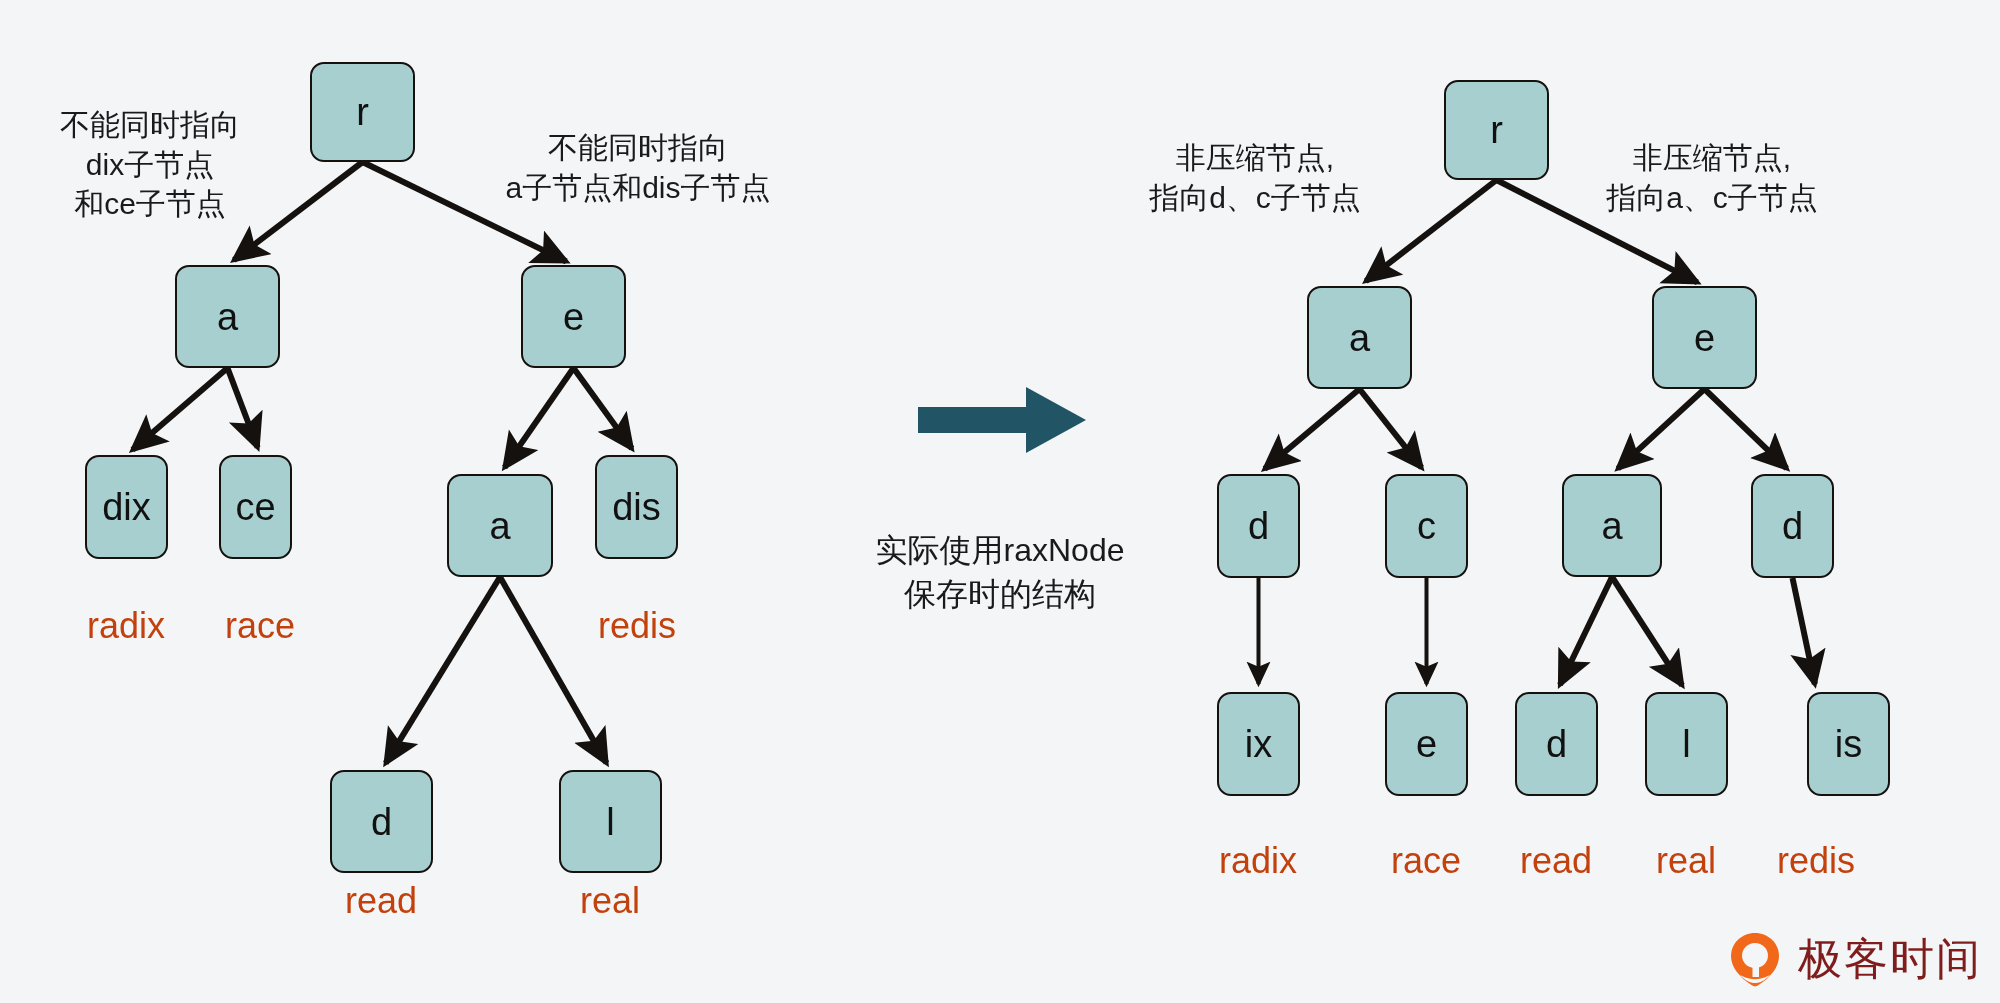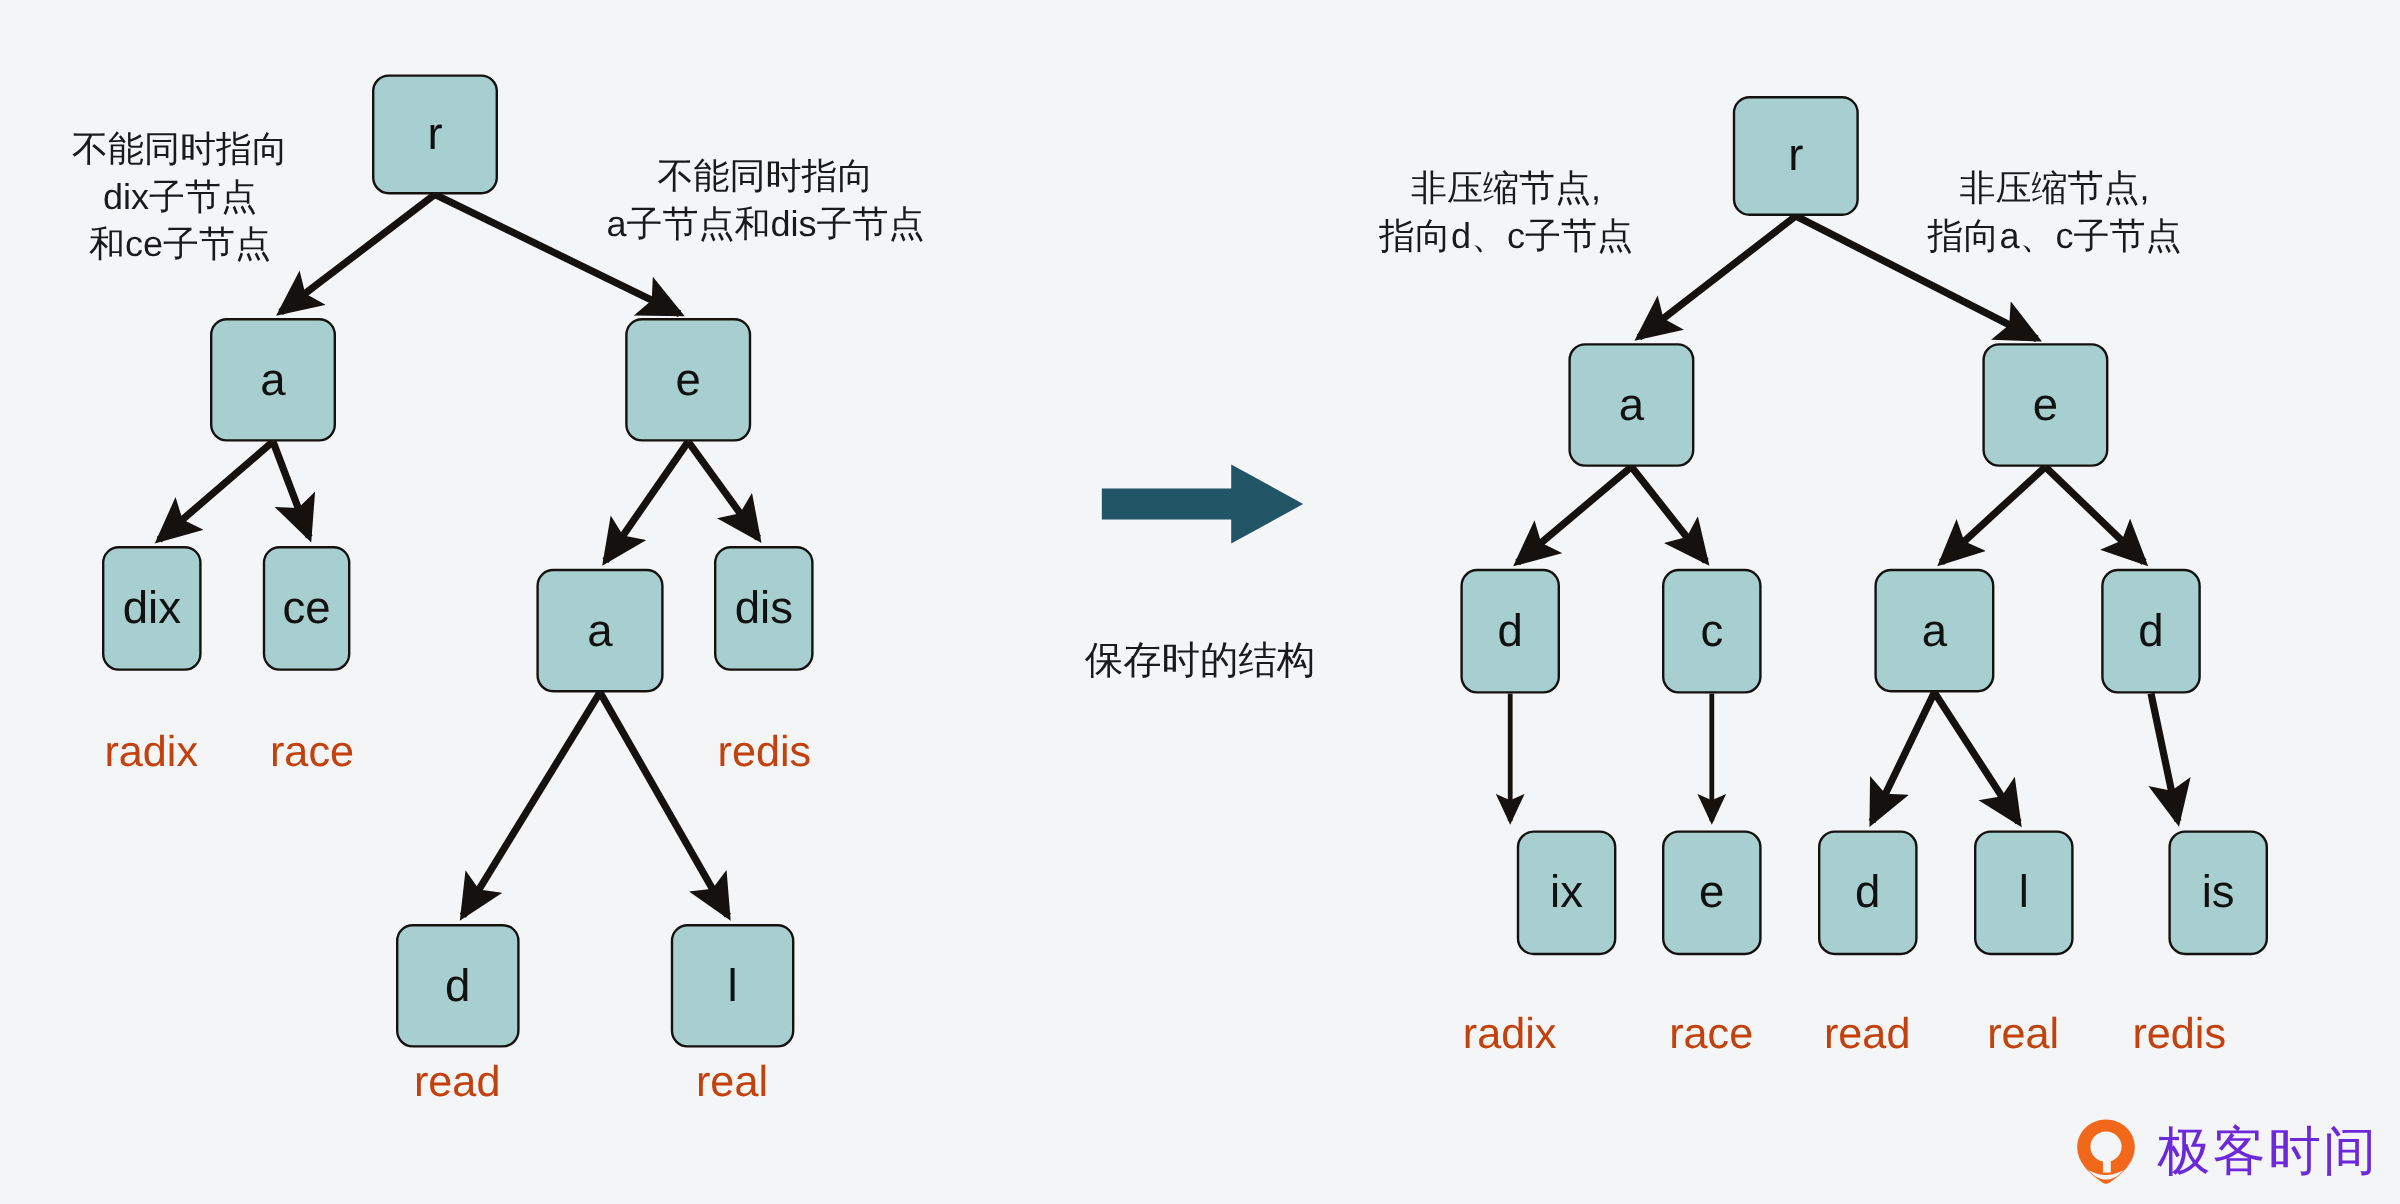--- a/index.html
+++ b/index.html
@@ -70,21 +70,21 @@
     position: absolute;
     right: 18px;
     bottom: 14px;
     display: flex;
     align-items: center;
     gap: 14px;
     z-index: 5;
   }
   #brand .brand-text {
     font-size: 44px;
-    color: #6d28d9;
+    color: #7f1d1d;
     letter-spacing: 2px;
     font-family: Liberation Serif, serif;
   }
 </style>
 </head>
 <body>
 
 <div id="stage">
 
   <svg id="edges" viewBox="0 0 2000 1003" xmlns="http://www.w3.org/2000/svg">
@@ -114,41 +114,42 @@
         <line x1="1612" y1="577" x2="1682.1503591824908" y2="685.2857893421" stroke="#14110f" stroke-width="6" marker-end="url(#arrowhead)"></line>
         <line x1="1792.5" y1="578" x2="1814.8519161516012" y2="684.171601720106" stroke="#14110f" stroke-width="6" marker-end="url(#arrowhead)"></line>
       </g>
   </svg>
 
   <svg style="position:absolute;left:918px;top:385px;width:170px;height:70px;z-index:2" viewBox="0 0 170 70" xmlns="http://www.w3.org/2000/svg">
     <path d="M0,22 L108,22 L108,2 L168,35 L108,68 L108,48 L0,48 Z" fill="#215565"></path>
   </svg>
 
   <div class="mid-caption" id="mid-caption" style="left: 1000px; top: 528px;">
+      <div>实际使用raxNode</div>
       <div>保存时的结构</div>
     </div>
 
   <div id="nodes-layer">
       <div class="node" style="left: 310px; top: 62px; width: 105px; height: 100px;">r</div>
       <div class="node" style="left: 175px; top: 265px; width: 105px; height: 103px;">a</div>
       <div class="node" style="left: 521px; top: 265px; width: 105px; height: 103px;">e</div>
       <div class="node" style="left: 85px; top: 455px; width: 83px; height: 104px;">dix</div>
       <div class="node" style="left: 219px; top: 455px; width: 73px; height: 104px;">ce</div>
       <div class="node" style="left: 447px; top: 474px; width: 106px; height: 103px;">a</div>
       <div class="node" style="left: 595px; top: 455px; width: 83px; height: 104px;">dis</div>
       <div class="node" style="left: 330px; top: 770px; width: 103px; height: 103px;">d</div>
       <div class="node" style="left: 559px; top: 770px; width: 103px; height: 103px;">l</div>
       <div class="node" style="left: 1444px; top: 80px; width: 105px; height: 100px;">r</div>
       <div class="node" style="left: 1307px; top: 286px; width: 105px; height: 103px;">a</div>
       <div class="node" style="left: 1652px; top: 286px; width: 105px; height: 103px;">e</div>
       <div class="node" style="left: 1217px; top: 474px; width: 83px; height: 104px;">d</div>
       <div class="node" style="left: 1385px; top: 474px; width: 83px; height: 104px;">c</div>
       <div class="node" style="left: 1562px; top: 474px; width: 100px; height: 103px;">a</div>
       <div class="node" style="left: 1751px; top: 474px; width: 83px; height: 104px;">d</div>
-      <div class="node" style="left: 1217px; top: 692px; width: 83px; height: 104px; margin-left: 47px;">ix</div>
+      <div class="node" style="left: 1217px; top: 692px; width: 83px; height: 104px;">ix</div>
       <div class="node" style="left: 1385px; top: 692px; width: 83px; height: 104px;">e</div>
       <div class="node" style="left: 1515px; top: 692px; width: 83px; height: 104px;">d</div>
       <div class="node" style="left: 1645px; top: 692px; width: 83px; height: 104px;">l</div>
       <div class="node" style="left: 1775px; top: 692px; width: 83px; height: 104px; margin-left: 32px;">is</div>
     </div>
   <div id="labels-layer">
       <div class="word-label" style="left: 126px; top: 605px;">radix</div>
       <div class="word-label" style="left: 260px; top: 605px;">race</div>
       <div class="word-label" style="left: 637px; top: 605px;">redis</div>
       <div class="word-label" style="left: 381px; top: 880px;">read</div>

